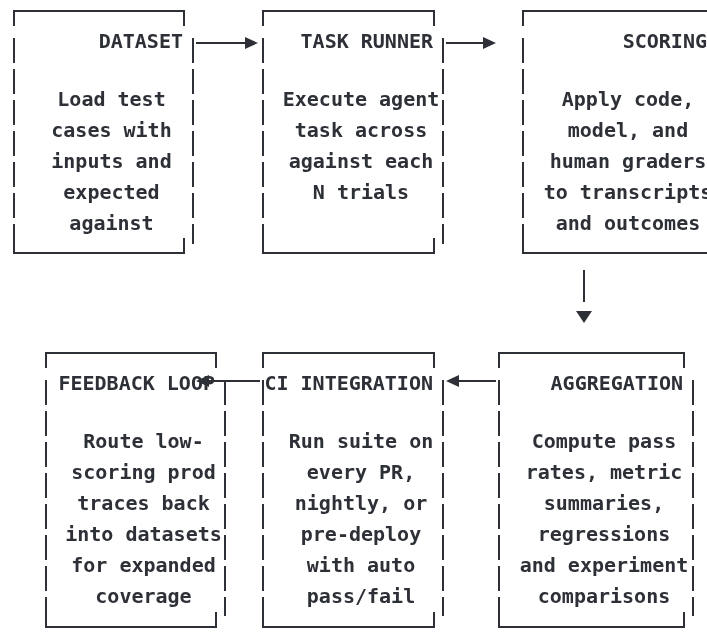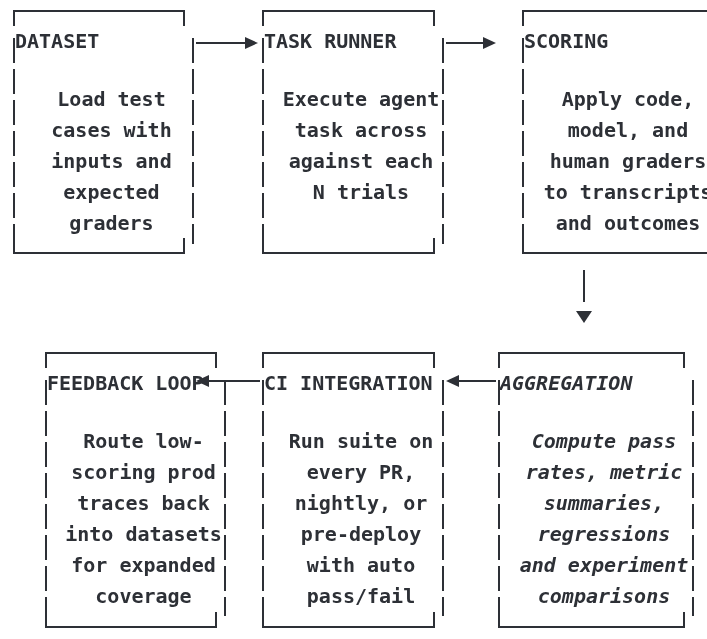--- a/index.html
+++ b/index.html
@@ -13,21 +13,21 @@
   .br { position:absolute; left:0; right:9px; height:16px; border:2px solid var(--ink); box-sizing:border-box; }
   .br-top { top:0; border-bottom:none; }
   .br-bottom { bottom:0; border-top:none; }
   .pipe {
     position:absolute; top:28px; width:2px;
     background:repeating-linear-gradient(to bottom, var(--ink) 0 25px, transparent 25px 31px);
   }
   .row1 .pipe { bottom:10px; }
   .row2 .pipe { bottom:12px; }
   .pipe-l { left:0; } .pipe-r { right:0; }
-  .box-title { position:absolute; top:16px; left:2px; right:11px; line-height:31px; text-align:left; white-space:pre; }
+  .box-title { position:absolute; top:16px; left:2px; right:11px; line-height:31px; text-align:right; white-space:pre; }
   .box-body { position:absolute; top:74px; left:16px; right:0; line-height:31px; }
   .box-line { height:31px; white-space:pre;text-align:center; }
   .arrow { position:absolute; height:14px; display:flex; align-items:center; }
   .arrow .shaft { flex:1; height:2px; background:var(--ink); }
   .arrow .head-right { width:0; height:0; border-left:13px solid var(--ink); border-top:6px solid transparent; border-bottom:6px solid transparent; }
   .arrow .head-left  { width:0; height:0; border-right:13px solid var(--ink); border-top:6px solid transparent; border-bottom:6px solid transparent; }
   .arrow-down { position:absolute; width:16px; }
   .arrow-down .vshaft { width:2px; height:32px; background:var(--ink); margin:0 auto; }
   .arrow-down .vgap { height:9px; }
   .arrow-down .head-down { width:0; height:0; border-top:12px solid var(--ink); border-left:8px solid transparent; border-right:8px solid transparent; margin:0 auto; }
@@ -41,21 +41,21 @@
     <div class="br br-top"></div>
     <div class="br br-bottom"></div>
     <div class="pipe pipe-l"></div>
     <div class="pipe pipe-r"></div>
     <div class="box-title">DATASET</div>
     <div class="box-body">
       <div class="box-line">Load test</div>
       <div class="box-line">cases with</div>
       <div class="box-line">inputs and</div>
       <div class="box-line">expected</div>
-      <div class="box-line">graders</div>
+      <div class="box-line">against</div>
     </div>
   </div>
 
   <div class="arrow" style="left:196px; top:36px; width:62px;">
     <div class="shaft"></div>
     <div class="head-right"></div>
   </div>
 
   <div class="box row1" style="left:262px; top:10px; width:182px; height:244px;">
     <div class="br br-top"></div>
@@ -132,21 +132,21 @@
       <div class="box-line">with auto</div>
       <div class="box-line">pass/fail</div>
     </div>
   </div>
 
   <div class="arrow" style="left:446px; top:374px; width:50px;">
     <div class="head-left"></div>
     <div class="shaft"></div>
   </div>
 
-  <div class="box row2" style="left:498px; top:352px; width:196px; height:276px;font-style:italic;">
+  <div class="box row2" style="left:498px; top:352px; width:196px; height:276px;">
     <div class="br br-top"></div>
     <div class="br br-bottom"></div>
     <div class="pipe pipe-l"></div>
     <div class="pipe pipe-r"></div>
     <div class="box-title">AGGREGATION</div>
     <div class="box-body">
       <div class="box-line">Compute pass</div>
       <div class="box-line">rates, metric</div>
       <div class="box-line">summaries,</div>
       <div class="box-line">regressions</div>

